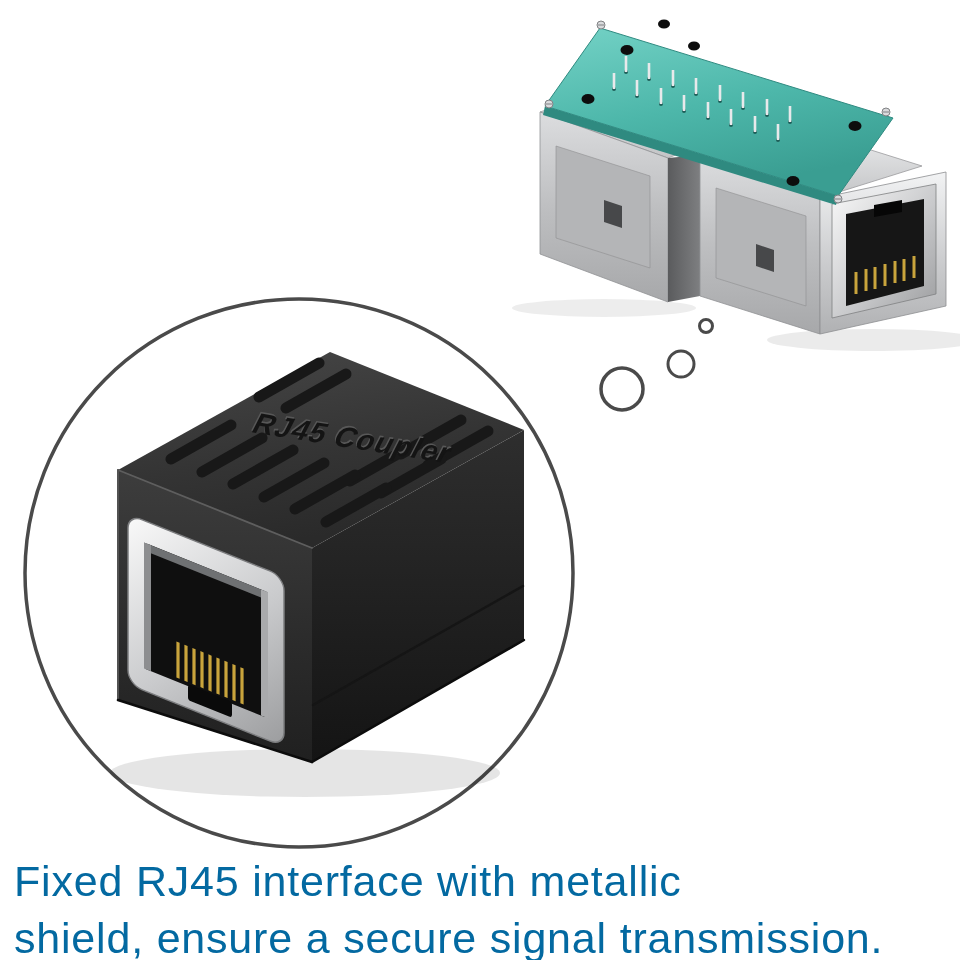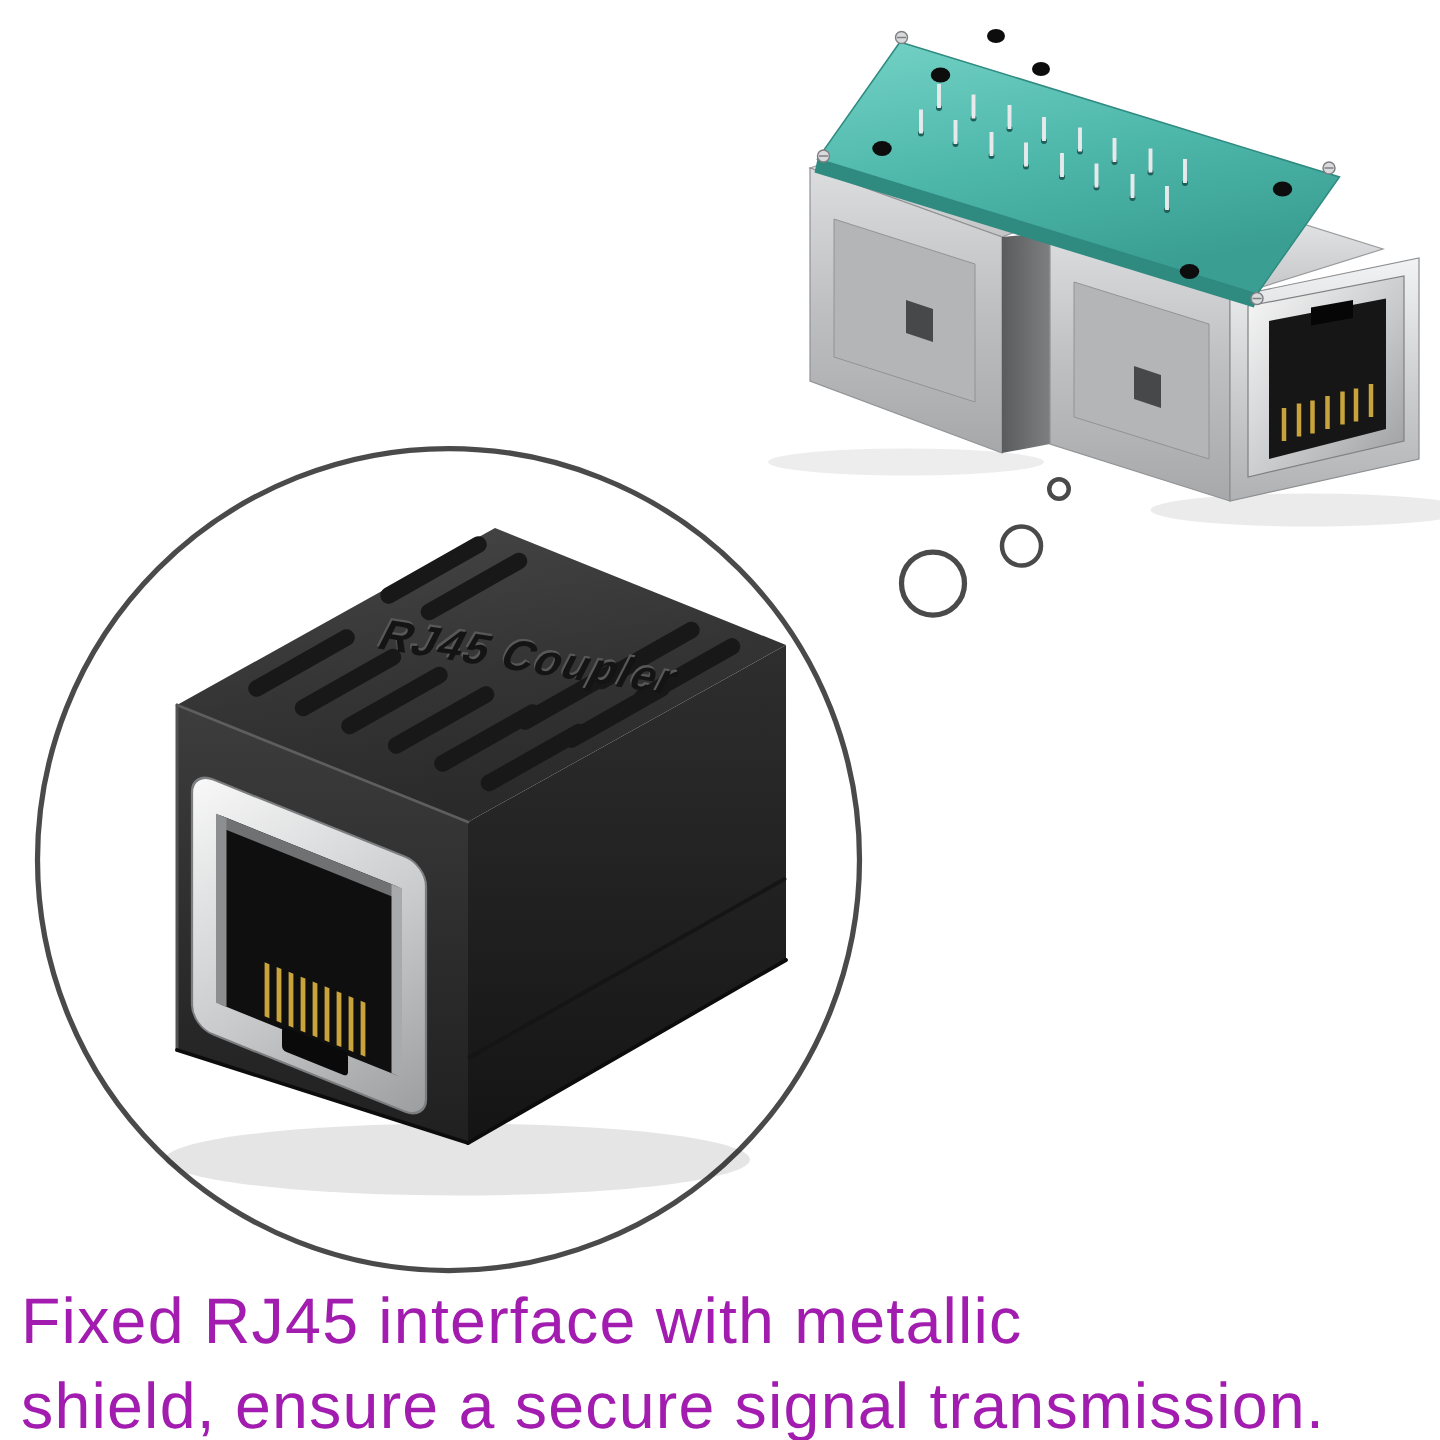--- a/index.html
+++ b/index.html
@@ -1,18 +1,18 @@
 <!DOCTYPE html>
 <html><head>
 <meta charset="utf-8">
 <style>
   html,body{margin:0;padding:0;background:#ffffff;}
   .stage{position:relative;width:960px;height:960px;background:#ffffff;overflow:hidden;}
   .stage svg{position:absolute;left:0;top:0;}
-  .cap{position:absolute;white-space:nowrap;font:43px/1.15 "Liberation Sans", sans-serif;color:#a21caf;letter-spacing:0.8px;}
+  .cap{position:absolute;white-space:nowrap;font:43px/1.15 "Liberation Sans", sans-serif;color:#0369a1;letter-spacing:0.8px;}
   #cap1{left:14px;top:857px;}
   #cap2{left:14px;top:914px;}
   .emboss-text{font-family:"Liberation Sans", sans-serif;font-weight:bold;font-size:29px;letter-spacing:1px;}
 </style>
 </head>
 <body>
 
 <div class="stage">
 
   <svg width="960" height="960" viewBox="0 0 960 960">

